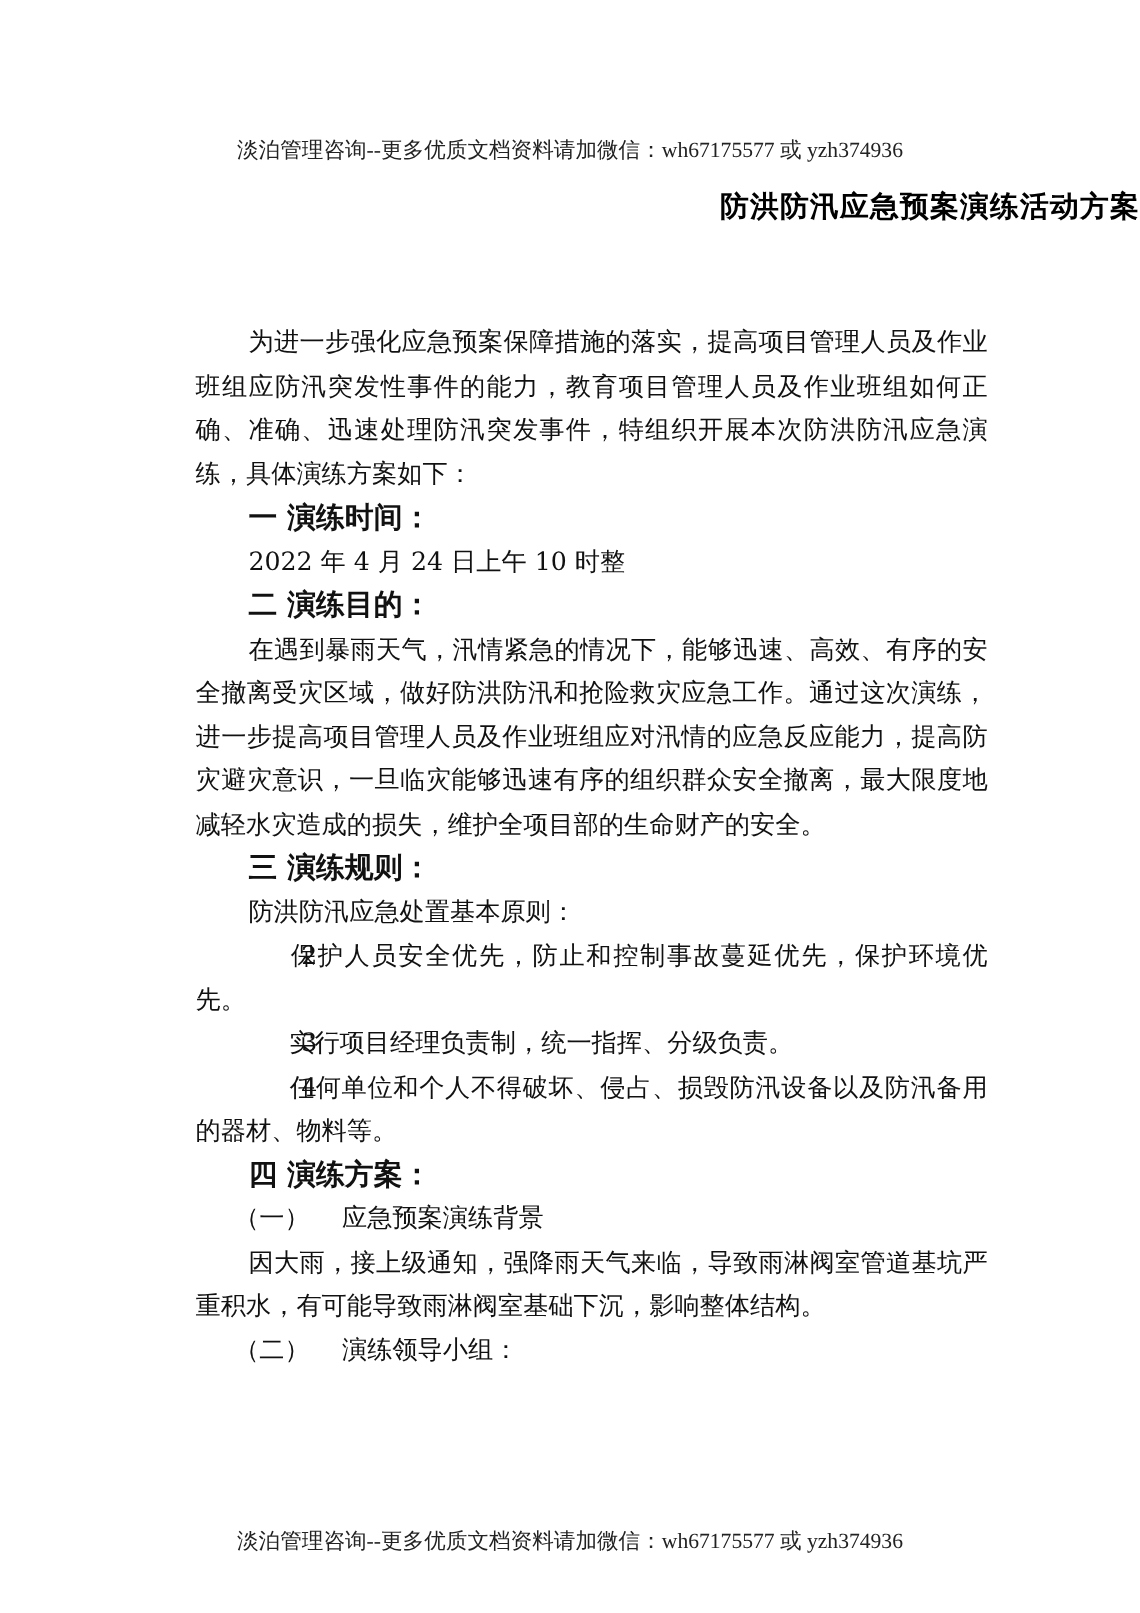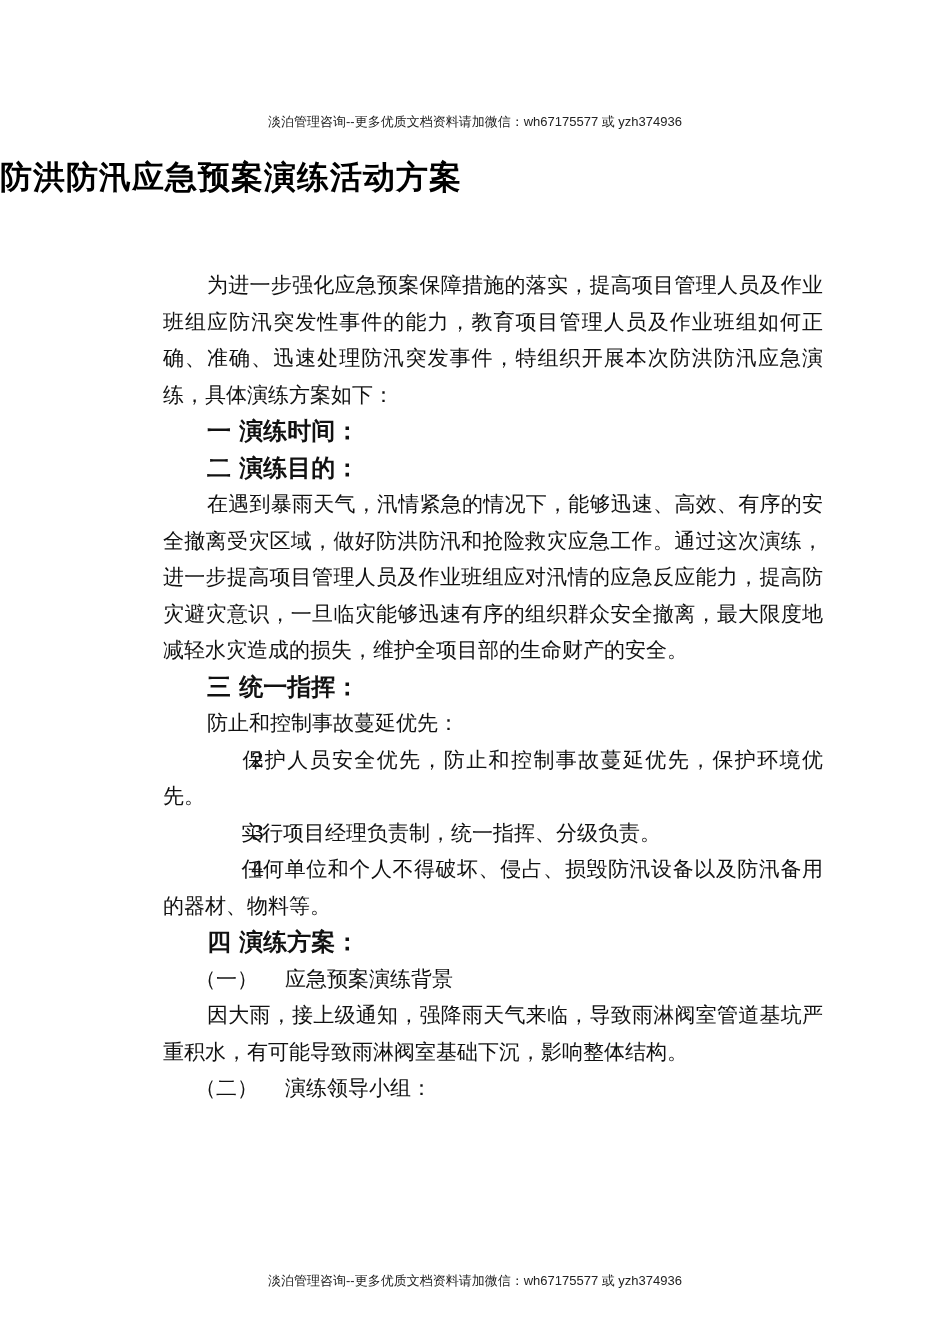--- a/index.html
+++ b/index.html
@@ -1,53 +1,54 @@
 <!DOCTYPE html>
 <html><head>
 <meta charset="utf-8">
 <style>
   html, body { margin: 0; padding: 0; background: #ffffff; }
   body { width: 950px; height: 1344px; position: relative; overflow: hidden;
          font-family: "DejaVu Serif", "Liberation Serif", serif; color: #111; }
   .header-note, .footer-note {
     position: absolute; left: 0; width: 950px; text-align: center;
-    font-family: Liberation Sans, sans-serif;
-    font-size: 13px; color: #222; letter-spacing: 0px;
+    font-family: Liberation Serif, serif;
+    font-size: 18px; color: #222; letter-spacing: 0px;
   }
   .header-note { top: 113px; }
   .footer-note { top: 1272px; }
   .title {
-    position: absolute; top: 156px; left: 0; width: 950px; text-align: left;
+    position: absolute; top: 156px; left: 0; width: 950px; text-align: right;
     font-family: "DejaVu Sans", "Liberation Sans", sans-serif;
-    font-weight: bold; font-size: 32px; color: #000; letter-spacing: 1px;
+    font-weight: bold; font-size: 24px; color: #000; letter-spacing: 1px;
   }
   .content { position: absolute; top: 267px; left: 163px; width: 660px; }
   .p { font-size: 21px; line-height: 36.5px; margin: 0; text-align: justify; }
   .indent { text-indent: 44px; }
   .heading { font-weight: bold; font-family: "DejaVu Sans", "Liberation Sans", sans-serif; font-size: 24px; }
   .num { display: inline-block; width: 34px; }
   .sub { display: inline-block; width: 90px; }
 </style>
 </head>
 <body>
 
 <div class="header-note">淡泊管理咨询--更多优质文档资料请加微信：wh67175577 或 yzh374936</div>
 
 <div class="title">防洪防汛应急预案演练活动方案</div>
 
 <div class="content">
   <p class="p indent">为进一步强化应急预案保障措施的落实，提高项目管理人员及作业班组应防汛突发性事件的能力，教育项目管理人员及作业班组如何正确、准确、迅速处理防汛突发事件，特组织开展本次防洪防汛应急演练，具体演练方案如下：</p>
 
   <p class="p indent heading">一  演练时间：</p>
+  <p class="p indent">2022 年 4 月 24 日上午 10 时整</p>
 
   <p class="p indent heading">二  演练目的：</p>
   <p class="p indent">在遇到暴雨天气，汛情紧急的情况下，能够迅速、高效、有序的安全撤离受灾区域，做好防洪防汛和抢险救灾应急工作。通过这次演练，进一步提高项目管理人员及作业班组应对汛情的应急反应能力，提高防灾避灾意识，一旦临灾能够迅速有序的组织群众安全撤离，最大限度地减轻水灾造成的损失，维护全项目部的生命财产的安全。</p>
 
-  <p class="p indent heading">三  统一指挥：</p>
-  <p class="p indent">防止和控制事故蔓延优先：</p>
+  <p class="p indent heading">三  演练规则：</p>
+  <p class="p indent">防洪防汛应急处置基本原则：</p>
   <p class="p indent"><span class="num">2</span><span>保护人员安全优先，防止和控制事故蔓延优先，保护环境优先。</span></p>
   <p class="p indent"><span class="num">3</span><span>实行项目经理负责制，统一指挥、分级负责。</span></p>
   <p class="p indent"><span class="num">4</span><span>任何单位和个人不得破坏、侵占、损毁防汛设备以及防汛备用的器材、物料等。</span></p>
 
   <p class="p indent heading">四  演练方案：</p>
   <p class="p" style="padding-left:32px;"><span class="sub">（一）</span><span>应急预案演练背景</span></p>
   <p class="p indent">因大雨，接上级通知，强降雨天气来临，导致雨淋阀室管道基坑严重积水，有可能导致雨淋阀室基础下沉，影响整体结构。</p>
   <p class="p" style="padding-left:32px;"><span class="sub">（二）</span><span>演练领导小组：</span></p>
 </div>
 

